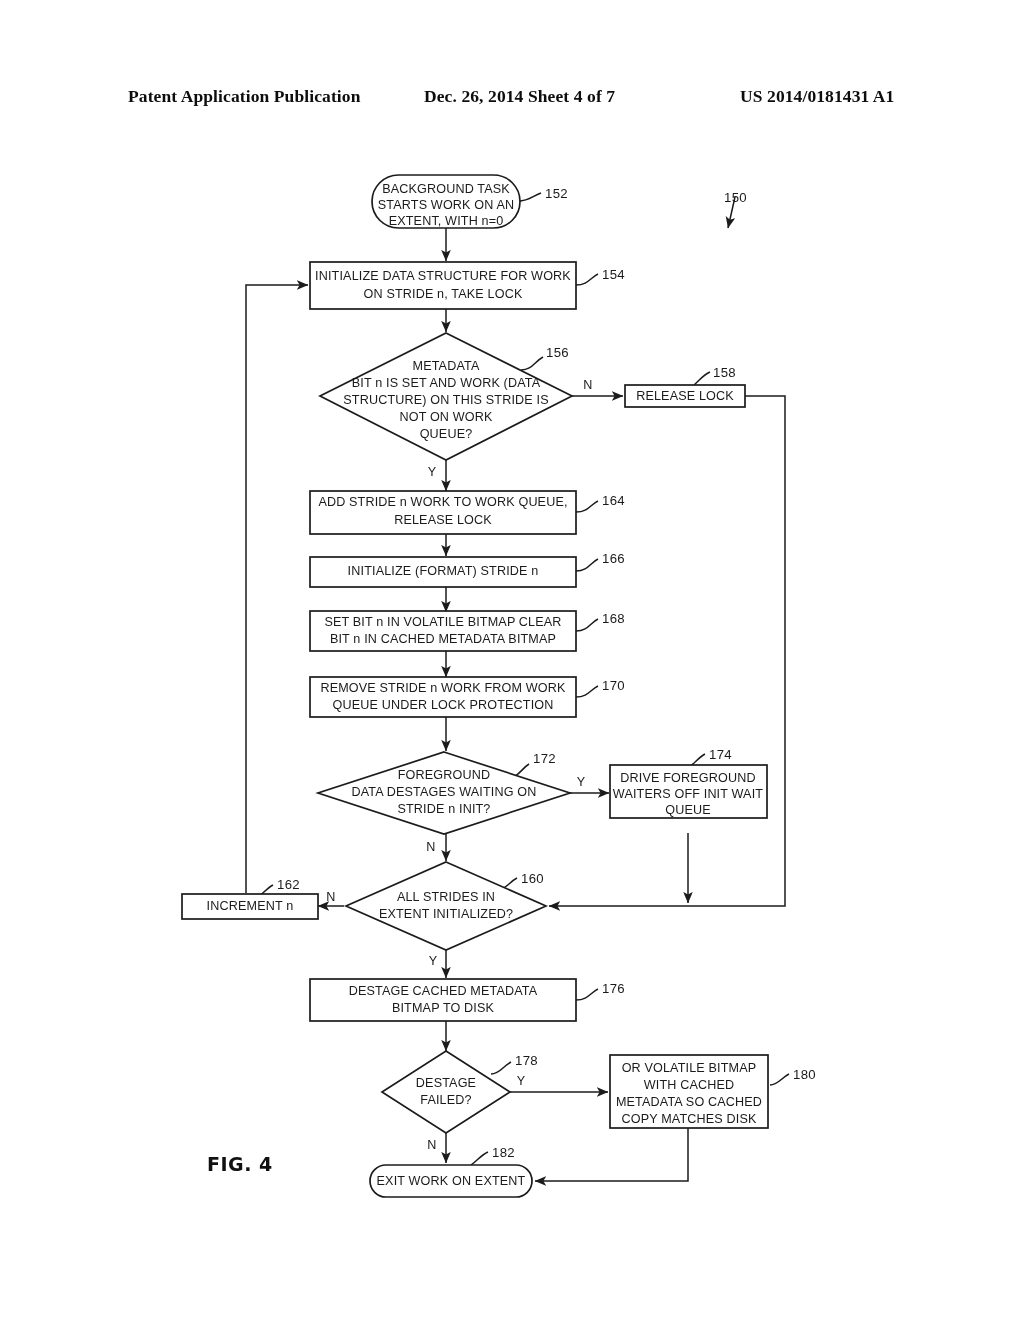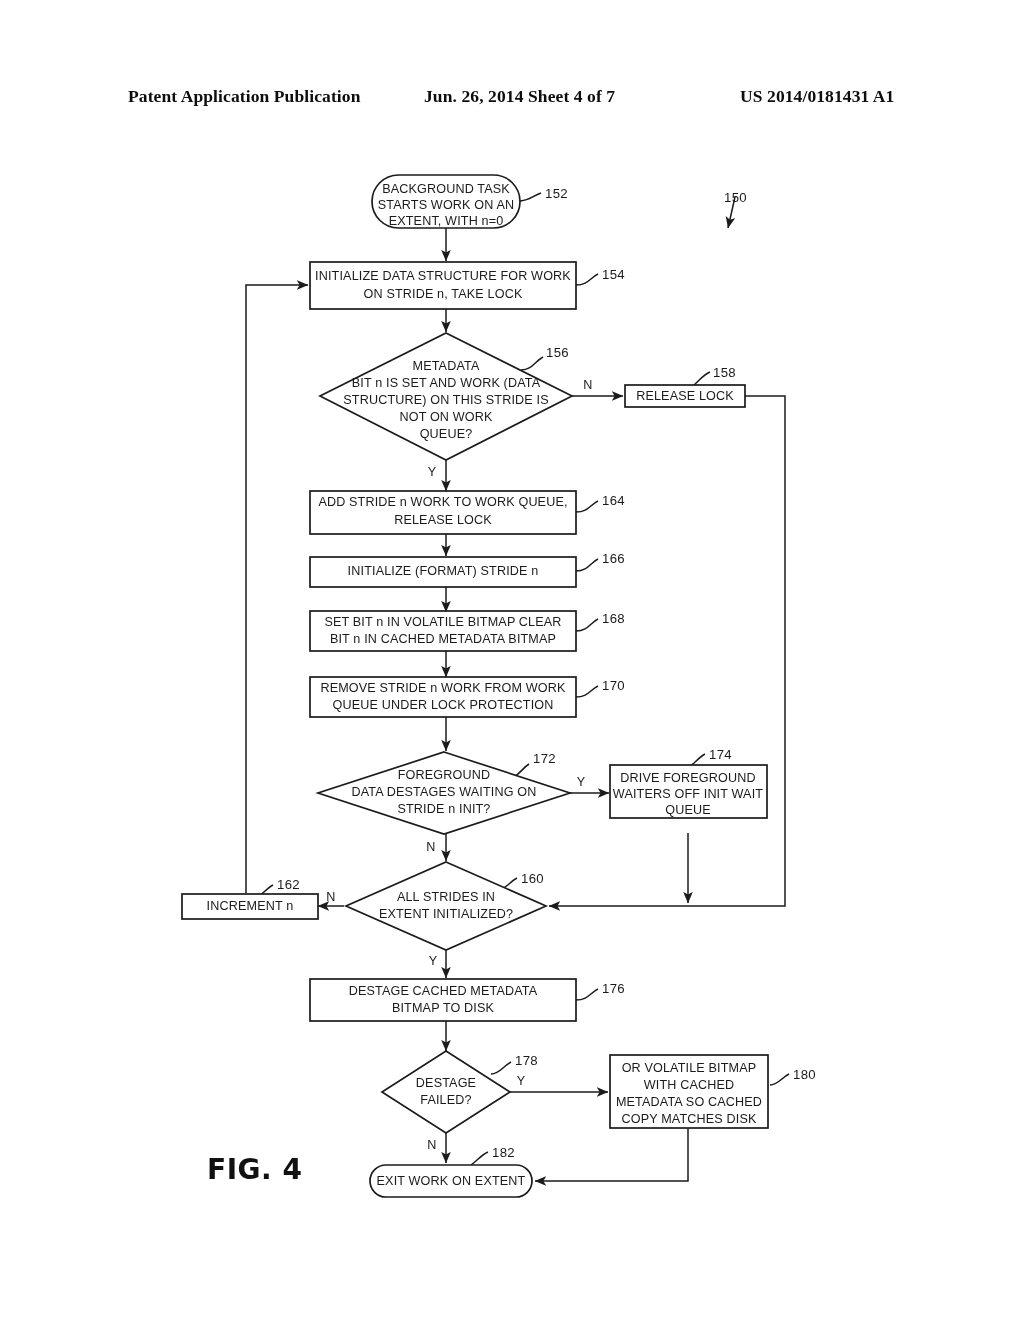--- a/index.html
+++ b/index.html
@@ -51,21 +51,21 @@
     left: 706px;
     margin-left: 34px;
   }
   
   .fig-label {
     position: absolute;
     left: 207px;
     top: 1153px;
     font-family: "DejaVu Sans", sans-serif;
     font-weight: bold;
-    font-size: 28px;
+    font-size: 19px;
     letter-spacing: 0.5px;
     color: #111111;
   }
   
   svg.flow {
     position: absolute;
     left: 0;
     top: 0;
     width: 1024px;
     height: 1320px;
@@ -108,21 +108,21 @@
     stroke-width: 1.5;
   }
 </style>
 </head>
 <body>
 
 <div class="page">
 
   <div class="pub-header">
     <span class="hdr-left">Patent Application Publication</span>
-    <span class="hdr-mid">Jun. 26, 2014  Sheet 4 of 7</span>
+    <span class="hdr-mid">Dec. 26, 2014  Sheet 4 of 7</span>
     <span class="hdr-right">US 2014/0181431 A1</span>
   </div>
 
   <svg class="flow" viewBox="0 0 1024 1320">
     <defs>
       <marker id="arrow" markerWidth="9" markerHeight="9" refX="7.4" refY="3.2" orient="auto" markerUnits="strokeWidth">
         <path d="M0,0 L7.6,3.2 L0,6.4 L1.8,3.2 z" fill="#1b1b1b"></path>
       </marker>
     </defs>
 

